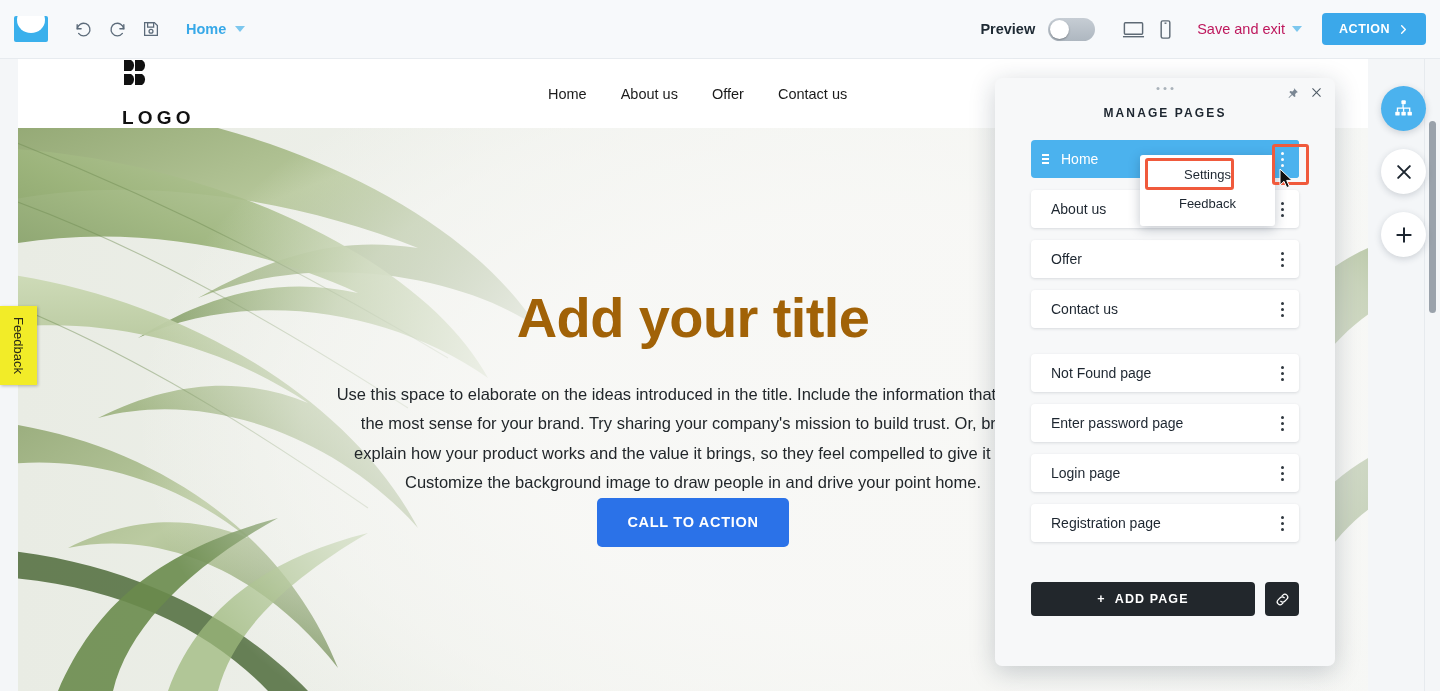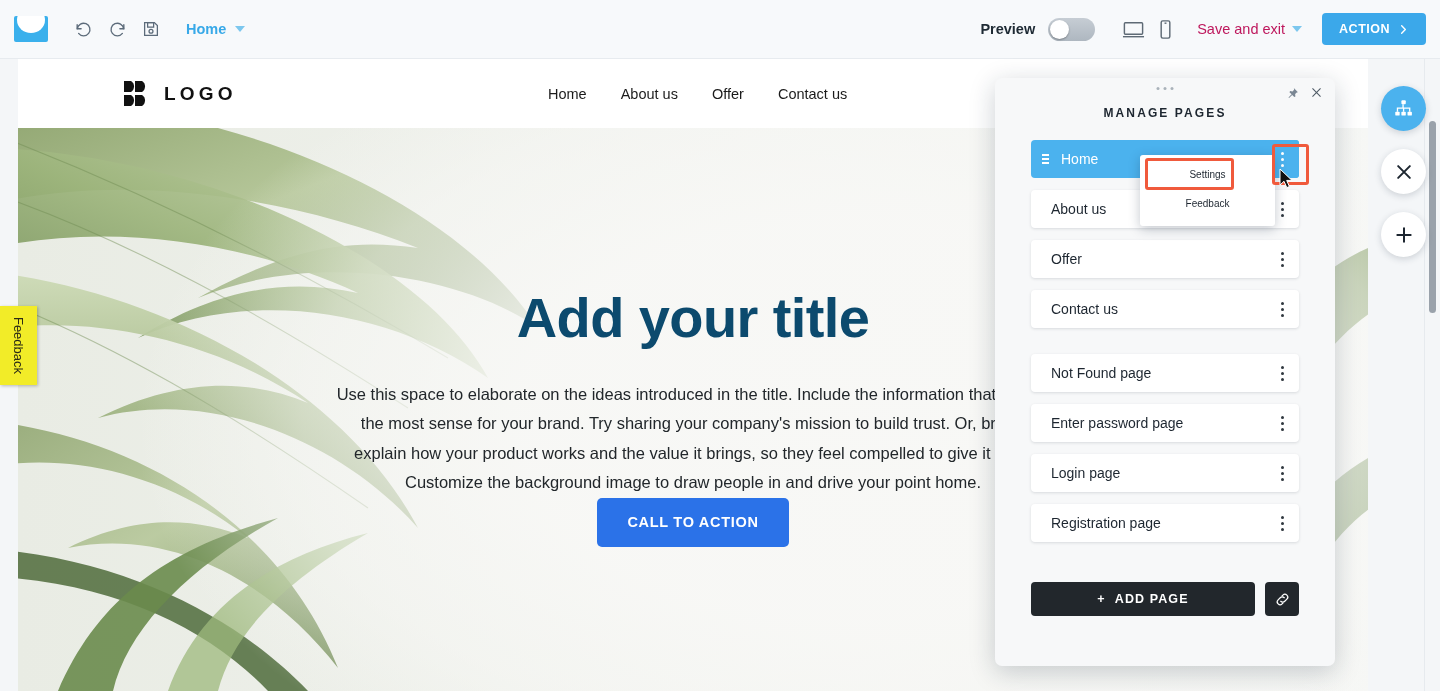--- a/index.html
+++ b/index.html
@@ -66,42 +66,42 @@
 
   
   .canvas-wrap {
     position: absolute; left: 18px; top: 59px; width: 1350px; height: 632px;
     background: #fff; overflow: hidden;
   }
   .site-header {
     position: absolute; left: 0; top: 0; width: 100%; height: 69px;
     background: #fff; display: flex; align-items: center; z-index: 5;
   }
-  .site-logo { display: flex; align-items: center; gap: 2px; margin-left: 104px; }
+  .site-logo { display: flex; gap: 19px; margin-left: 104px; flex-direction: column; }
   .logo-mark { display:block; }
   .logo-text { font-size: 19px; font-weight: bold; letter-spacing: 4.2px; color: #111; }
   .site-nav { position: absolute; left: 530px; top: 0; height: 69px; display: flex; align-items: center; gap: 34px; }
   .site-nav a { color: #1b1b1b; font-size: 14.5px; text-decoration: none; cursor: pointer; }
 
   .hero {
     position: absolute; left: 0; top: 69px; width: 100%; height: 563px;
     overflow: hidden; background: #f4f5f3;
   }
   .hero-bg { position:absolute; inset:0; }
   .hero-overlay {
     position: absolute; inset: 0;
     background: radial-gradient(ellipse 62% 88% at 62% 52%, rgba(248,248,246,.97) 0%, rgba(248,248,246,.93) 40%, rgba(248,248,246,.55) 66%, rgba(248,248,246,0) 86%);
   }
   .hero-content {
     position: absolute; left: 0; top: 0; width: 100%; height: 100%;
     display: flex; flex-direction: column; align-items: center; justify-content: center;
     padding-top: 12px;
   }
   .hero-title {
-    font-size: 56px; font-weight: bold; color: #0c4a6e; letter-spacing: -0.6px;
+    font-size: 56px; font-weight: bold; color: #a16207; letter-spacing: -0.6px;
     margin-bottom: 30px; text-align: left;
   }
   .hero-sub {
     width: 720px; text-align: center; font-size: 16.5px; line-height: 29.5px;
     color: #22272b;
   }
   .cta-btn {
     background: #2b72e8; color: #fff; border: none;
     border-radius: 5px; height: 49px; padding: 0 30px;
     font-size: 14.5px; font-weight: bold; letter-spacing: .7px; cursor: pointer;
@@ -190,21 +190,21 @@
     pointer-events: none; z-index: 70;
   }
 
   .ctx-menu {
     position: absolute; left: 1140px; top: 155px; width: 135px;
     background: #fff; border-radius: 3px;
     box-shadow: 0 3px 12px rgba(25,40,60,.26); z-index: 60; padding: 5px 0 8px 0;
   }
   .ctx-item {
     height: 29px; display: flex; align-items: center; justify-content: center;
-    font-size: 10px; color: #1d2630; cursor: pointer;
+    font-size: 13px; color: #1d2630; cursor: pointer;
   }
 
   .panel-footer { position: absolute; left: 36px; right: 36px; bottom: 50px; display: flex; gap: 10px; }
   .add-page-btn {
     flex: 1; height: 34px; background: #22272c; color: #fff; border: none; border-radius: 4px;
     font-size: 12.5px; font-weight: bold; letter-spacing: 1.1px; cursor: pointer;
     display: flex; align-items: center; justify-content: center; gap: 9px;
     font-family: "Liberation Sans", sans-serif;
   }
   .link-btn {

